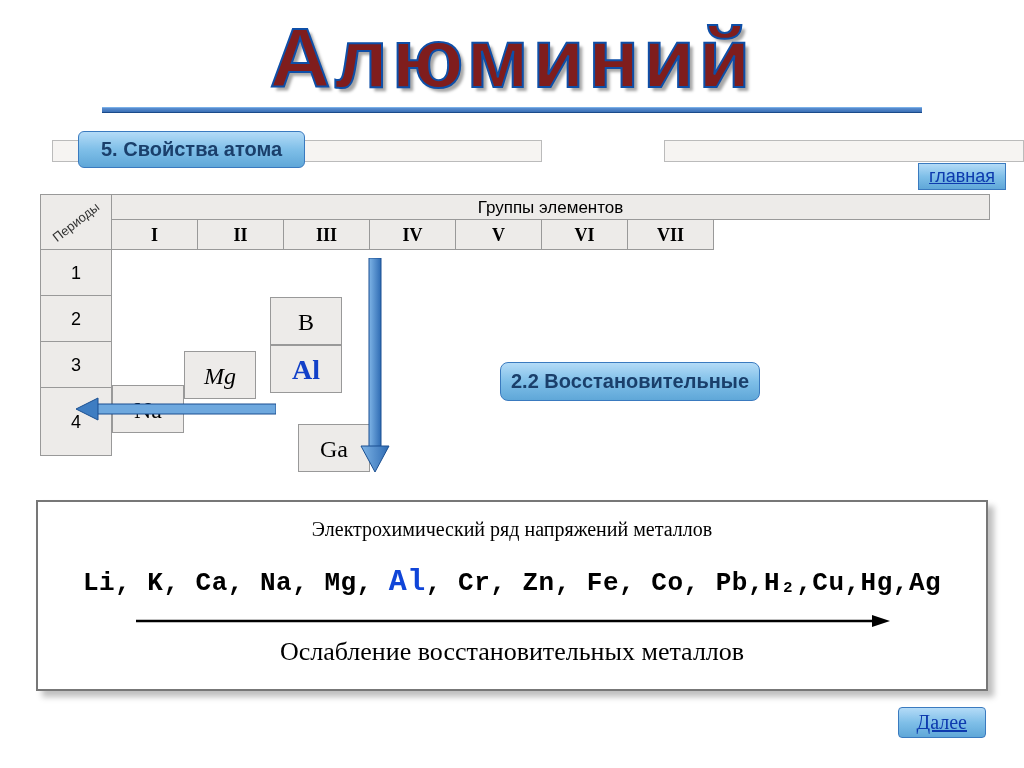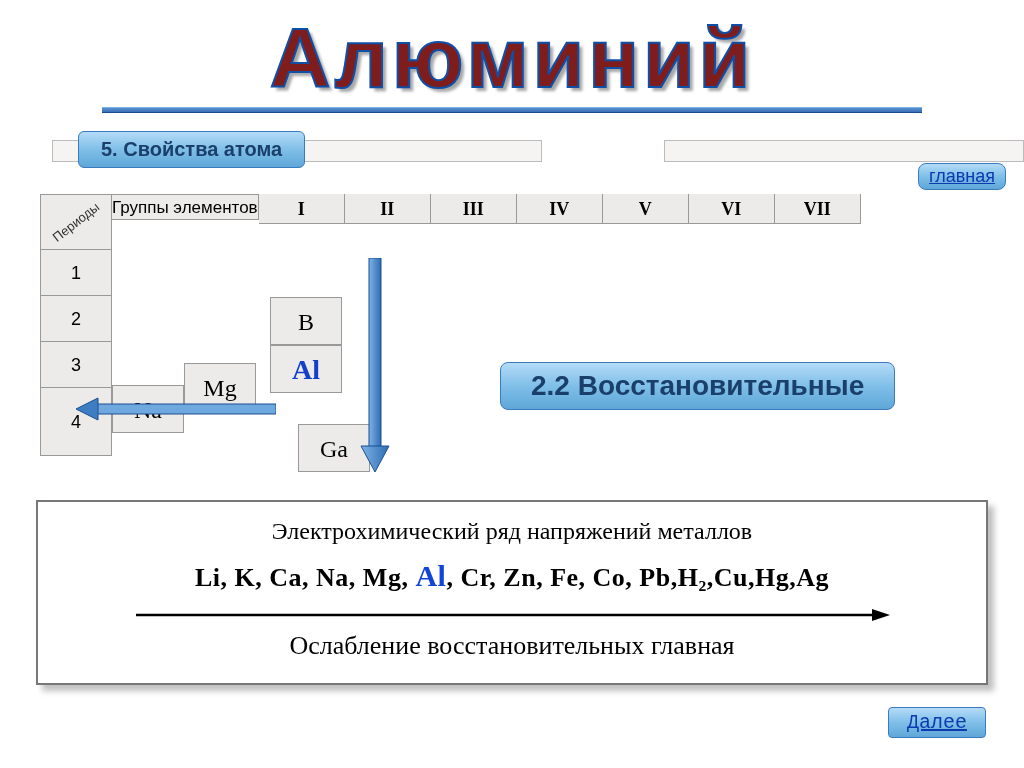--- a/index.html
+++ b/index.html
@@ -73,21 +73,21 @@
   .home-link {
     position: absolute;
     right: 18px;
     top: 32px;
     font-family: Arial, sans-serif;
     font-size: 18px;
     color: #0D3AAE;
     text-decoration: underline;
     background: linear-gradient(to bottom,#B4DBF7 0%,#7FBFE8 50%,#5FA7D8 100%);
     border: 1px solid #3A7ABF;
-    border-radius: 8px;
+    border-radius: 0;
     padding: 2px 10px;
     cursor: pointer;
   }
 
   .periodic-area {
     position: absolute;
     left: 40px;
     top: 194px;
     width: 950px;
   }
@@ -104,21 +104,21 @@
     font-size: 13px;
     color: #333;
   }
   .periods-label span {
     position: absolute;
     left: 50%; top: 50%;
     transform: translate(-50%,-50%) rotate(-38deg);
   }
   .groups-wrap {
     display: flex;
-    flex-direction: row;
+    flex-direction: column;
     flex: 1;
   }
   .groups-title {
     height: 26px;
     background: #EDEBE9;
     border: 1px solid #999;
     border-left: none;
     text-align: center;
     font-family: Arial, sans-serif;
     font-size: 17px;
@@ -182,67 +182,67 @@
   .arrow-left {
     position: absolute;
     left: 74px;
     top: 394px;
   }
 
   .reducing-box {
     position: absolute;
     left: 500px;
     top: 362px;
-    padding: 7px 30px;
+    padding: 7px 10px;
     background: linear-gradient(to bottom,#B4DBF7 0%,#7FBFE8 50%,#5FA7D8 100%);
     border: 1px solid #3A7ABF;
     border-radius: 8px;
     font-family: Arial, sans-serif;
     font-weight: bold;
-    font-size: 28px;
+    font-size: 20px;
     color: #1A3F6B;
   }
 
   .activity-box {
     position: absolute;
     left: 36px;
     top: 500px;
     width: 952px;
     border: 2px solid #777;
     background: #fff;
     box-shadow: 6px 6px 6px rgba(0,0,0,0.25);
     padding: 16px 10px 22px;
     text-align: center;
   }
   .activity-title {
     font-family: "Times New Roman", serif;
-    font-size: 24px;
+    font-size: 20px;
   }
   .activity-series {
-    font-family: Liberation Serif, serif;
+    font-family: Liberation Mono, monospace;
     font-weight: bold;
     font-size: 26px;
-    margin-top: 14px;
+    margin-top: 24px;
     letter-spacing: 0.5px;
   }
   .activity-series .al { color: #1045D8; font-size: 30px; }
   .activity-arrow {
     margin: 12px auto 6px;
     display: block;
   }
   .weakening {
     font-family: "Times New Roman", serif;
     font-size: 26px;
     margin-top: 6px;
   }
   .next-link {
     position: absolute;
     right: 38px;
     bottom: 30px;
-    font-family: Liberation Mono, monospace;
+    font-family: Liberation Serif, serif;
     font-size: 20px;
     color: #0D3AAE;
     text-decoration: underline;
     background: linear-gradient(to bottom,#B4DBF7 0%,#7FBFE8 50%,#5FA7D8 100%);
     border: 1px solid #3A7ABF;
     border-radius: 4px;
     padding: 3px 18px;
     cursor: pointer;
   }
 </style>
@@ -282,21 +282,21 @@
   <div class="period-col">
     <div class="period-cell">1</div>
     <div class="period-cell">2</div>
     <div class="period-cell">3</div>
     <div class="period-cell tall">4</div>
   </div>
 </div>
 
 <div class="element-grid">
   <div class="ecell" style="left:72px; top:93px;margin-top:40px;">Na</div>
-  <div class="ecell" style="left:144px; top:111px;">Mg</div>
+  <div class="ecell" style="left:144px; top:99px;font-style:italic;">Mg</div>
   <div class="ecell" style="left:230px; top:45px;">B</div>
   <div class="ecell al" style="left:230px; top:93px;">Al</div>
   <div class="ecell" style="left:230px; top:172px;margin-left:28px;">Ga</div>
 </div>
 
 <svg class="arrow-down" width="36" height="220">
   <defs>
     <linearGradient id="gblue" x1="0" y1="0" x2="1" y2="0">
       <stop offset="0%" stop-color="#7EB4E6"></stop>
         <stop offset="100%" stop-color="#2E6BB3"></stop>
@@ -315,16 +315,16 @@
 
 <div class="activity-box">
   <div class="activity-title">Электрохимический ряд напряжений металлов</div>
   <div class="activity-series">
     <span>Li, K, Ca, Na, Mg, </span><span class="al">Al</span><span>, Cr, Zn, Fe, Co, Pb,H₂,Cu,Hg,Ag</span>
   </div>
   <svg class="activity-arrow" width="760" height="20">
     <line x1="4" y1="10" x2="740" y2="10" stroke="#000" stroke-width="2.5"></line>
     <polygon points="740,4 740,16 758,10" fill="#000"></polygon>
   </svg>
-  <div class="weakening">Ослабление восстановительных главная</div>
+  <div class="weakening">Ослабление восстановительных металлов</div>
 </div>
 
 <a class="next-link">Далее</a>
 
 </body></html>

